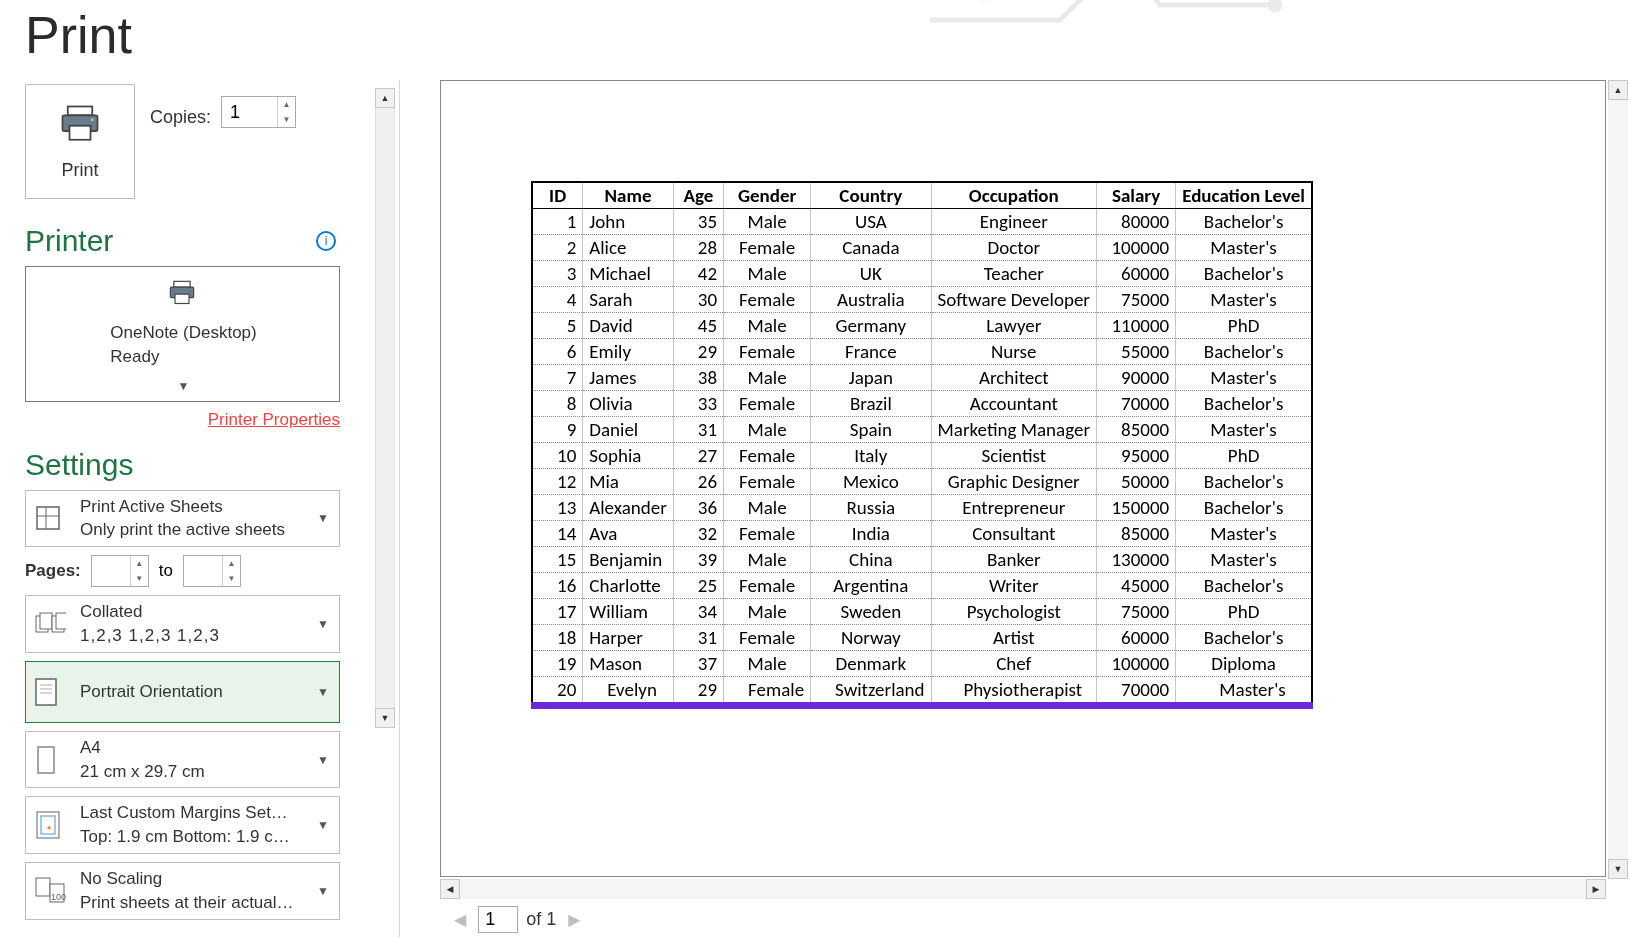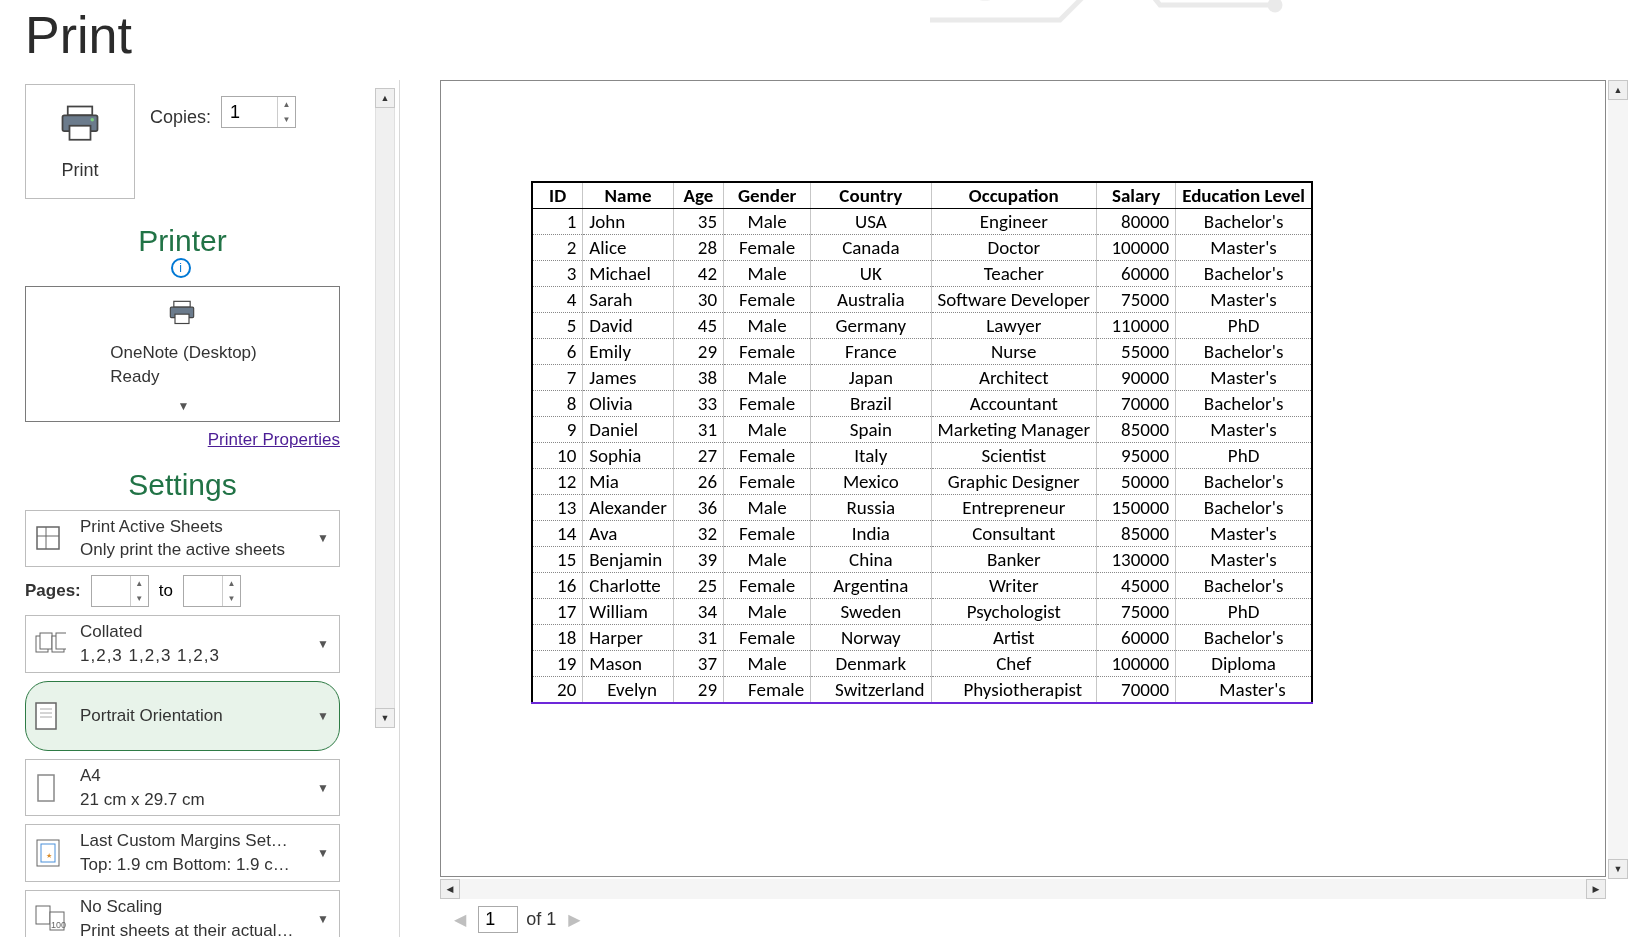--- a/index.html
+++ b/index.html
@@ -87,21 +87,20 @@
   cursor: pointer;
 }
 .section-header {
   font-size: 30px;
   font-weight: 300;
   color: #217346;
   margin-bottom: 8px;
   display: flex;
   justify-content: space-between;
   align-items: center;
-  flex-direction: column;
 }
 .info-icon {
   width: 20px;
   height: 20px;
   border-radius: 50%;
   border: 2px solid #0078d4;
   color: #0078d4;
   font-size: 12px;
   display: flex;
   align-items: center;
@@ -142,21 +141,21 @@
 .chev {
   color: #555;
   font-size: 12px;
   padding: 0 4px;
 }
 .link-row {
   display: flex;
   justify-content: flex-end;
   margin-bottom: 18px;
 }
-.link-row a { color: #4c1d95; font-size: 17px; }
+.link-row a { color: #ef4444; font-size: 17px; }
 .pages-row {
   display: flex;
   align-items: center;
   gap: 10px;
   margin-bottom: 8px;
   font-size: 17px;
 }
 .pages-row .spinner input { width: 38px; }
 .pages-label { color:#333;font-weight:bold;}
 .collate-nums { font-size: 16px; letter-spacing: 1px;}
@@ -252,21 +251,21 @@
 .data-table th {
   font-weight: bold;
   border-top: 2px solid #000;
   border-bottom: 1px solid #000;
 }
 .data-table thead tr th:first-child,
 .data-table tbody tr td:first-child { border-left: 2px solid #000; }
 .data-table thead tr th:last-child,
 .data-table tbody tr td:last-child { border-right: 2px solid #000; }
 .data-table tbody tr:first-child td { }
-.data-table tbody tr:last-child td { border-bottom: 2px solid #6d28d9; padding-left: 24px; }
+.data-table tbody tr:last-child td { border-bottom: 7px solid #6d28d9; padding-left: 24px; }
 .data-table td.al { text-align: left; padding-left: 6px; }
 .data-table td.ar { text-align: right; padding-right:6px;}
 .nav-bar {
   height: 36px;
   display: flex;
   align-items: center;
   gap: 8px;
   padding-left: 50px;
   font-size: 18px;
   color: #333;
@@ -410,21 +409,21 @@
               <rect x="22" y="3" width="12" height="16" fill="#fff" stroke="#666"></rect>
             </svg>
         </div>
         <div class="texts">
           <span class="main">Collated</span>
           <span class="sub collate-nums">1,2,3    1,2,3    1,2,3</span>
         </div>
         <span class="chev">▼</span>
       </div>
 
-      <div class="dropdown highlight" style="height:70px;border-radius:23px;">
+      <div class="dropdown highlight" style="height:62px;">
         <div class="icon-box">
           <svg width="24" height="30" viewBox="0 0 24 30">
               <rect x="2" y="2" width="20" height="26" fill="#fff" stroke="#666" stroke-width="1.5"></rect>
               <line x1="6" y1="8" x2="18" y2="8" stroke="#aaa"></line>
               <line x1="6" y1="12" x2="18" y2="12" stroke="#aaa"></line>
               <line x1="6" y1="16" x2="18" y2="16" stroke="#aaa"></line>
             </svg>
         </div>
         <div class="texts">
           <span class="single">Portrait Orientation</span>

